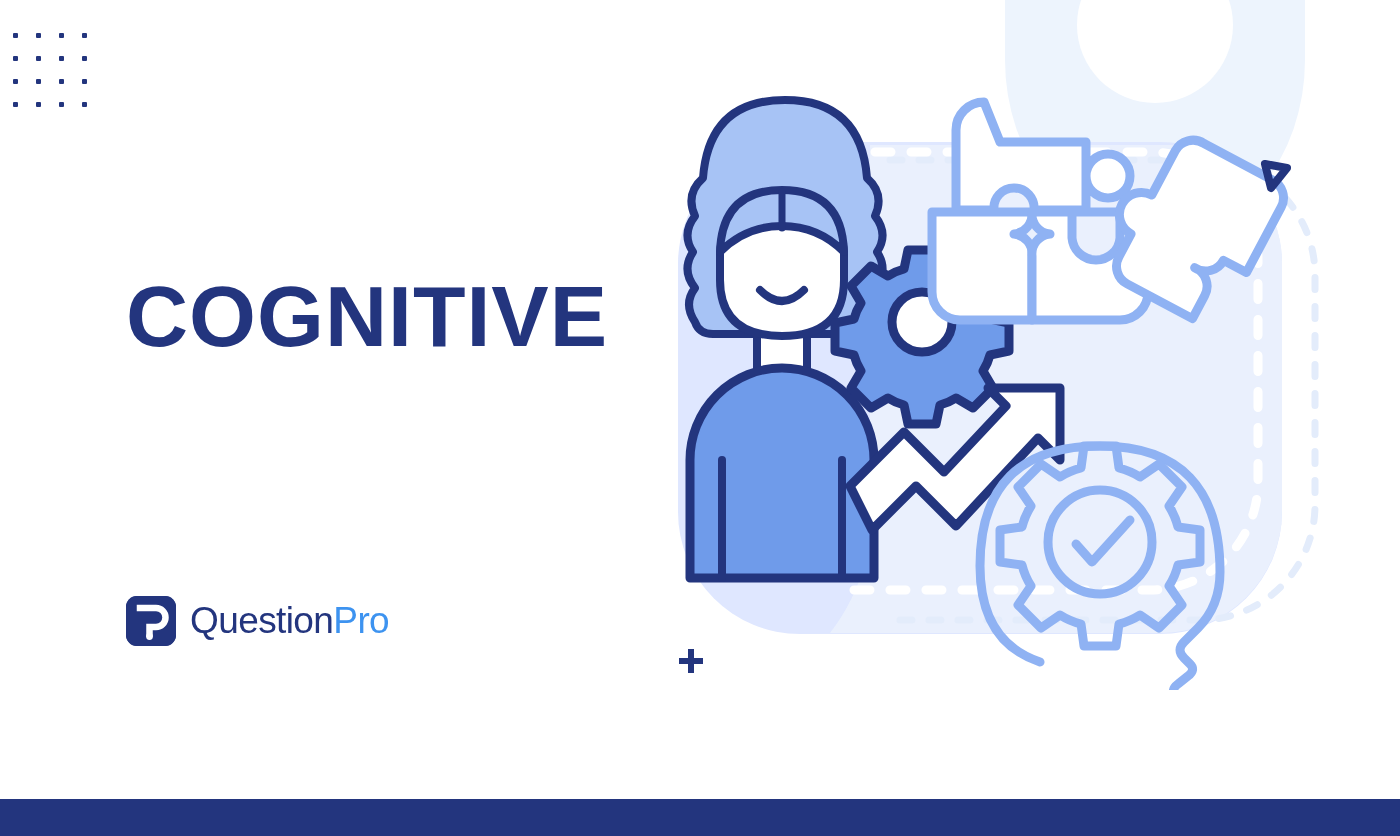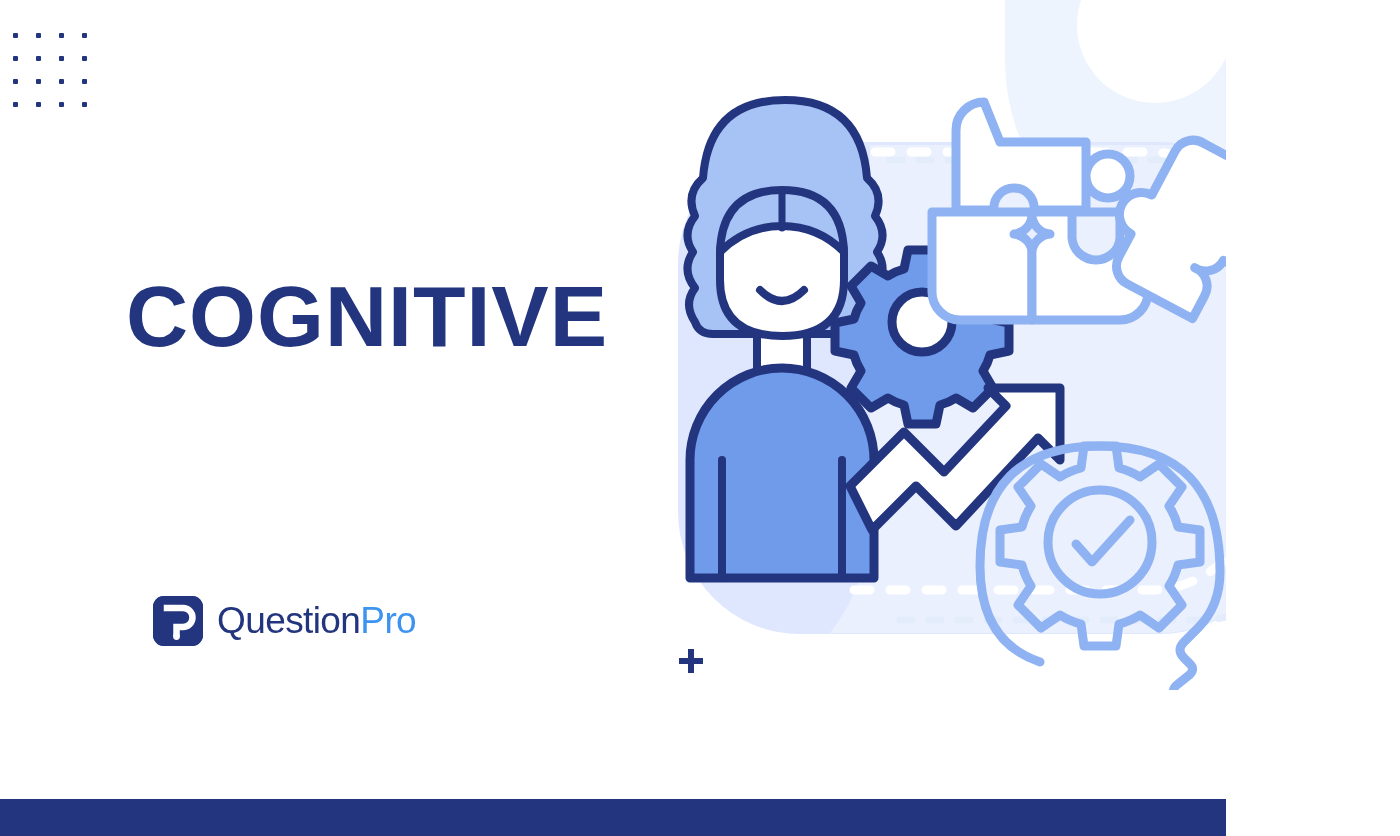--- a/index.html
+++ b/index.html
@@ -5,21 +5,21 @@
 <style>
   * { margin:0; padding:0; box-sizing:border-box; }
   html,body {
     width:1400px; height:836px;
     background:#ffffff;
     font-family:"Liberation Sans", sans-serif;
     overflow:hidden;
   }
   .canvas {
     position:relative;
-    width:1226px; height:836px;
+    width:1400px; height:836px;
     background:#ffffff;
     overflow:hidden;
   }
 
   
   .dot-grid { position:absolute; left:13px; top:33px; width:74px; height:74px; }
   .dot-grid i {
     position:absolute; width:5px; height:5px; border-radius:1px;
     background:#23357e; display:block;
   }
@@ -33,21 +33,21 @@
   .headline .l1, .headline .l2 {
     display:block;
     font-size:86px;
     font-weight:bold;
     font-family:"Liberation Sans", sans-serif;
   }
   .headline .l1 { color:#23357e; letter-spacing:1px; }
   .headline .l2 { color:#2b84ec; letter-spacing:1px; margin-top:4px; }
 
   
-  .logo { position:absolute; left:126px; top:596px; display:flex; align-items:center; gap:14px;margin-left:27px; }
+  .logo { position:absolute; left:126px; top:596px; display:flex; align-items:center; gap:14px; }
   .logo-mark {
     width:50px; height:50px; border-radius:11px;
     background:#23357e; position:relative; flex:0 0 auto;
   }
   .logo-word { font-size:37px; font-weight:normal; letter-spacing:-0.6px; white-space:nowrap; }
   .logo-word .q { color:#23357e; }
   .logo-word .p { color:#3d93f0; }
 
   
   .illus { position:absolute; left:660px; top:-10px; width:740px; height:700px; }

